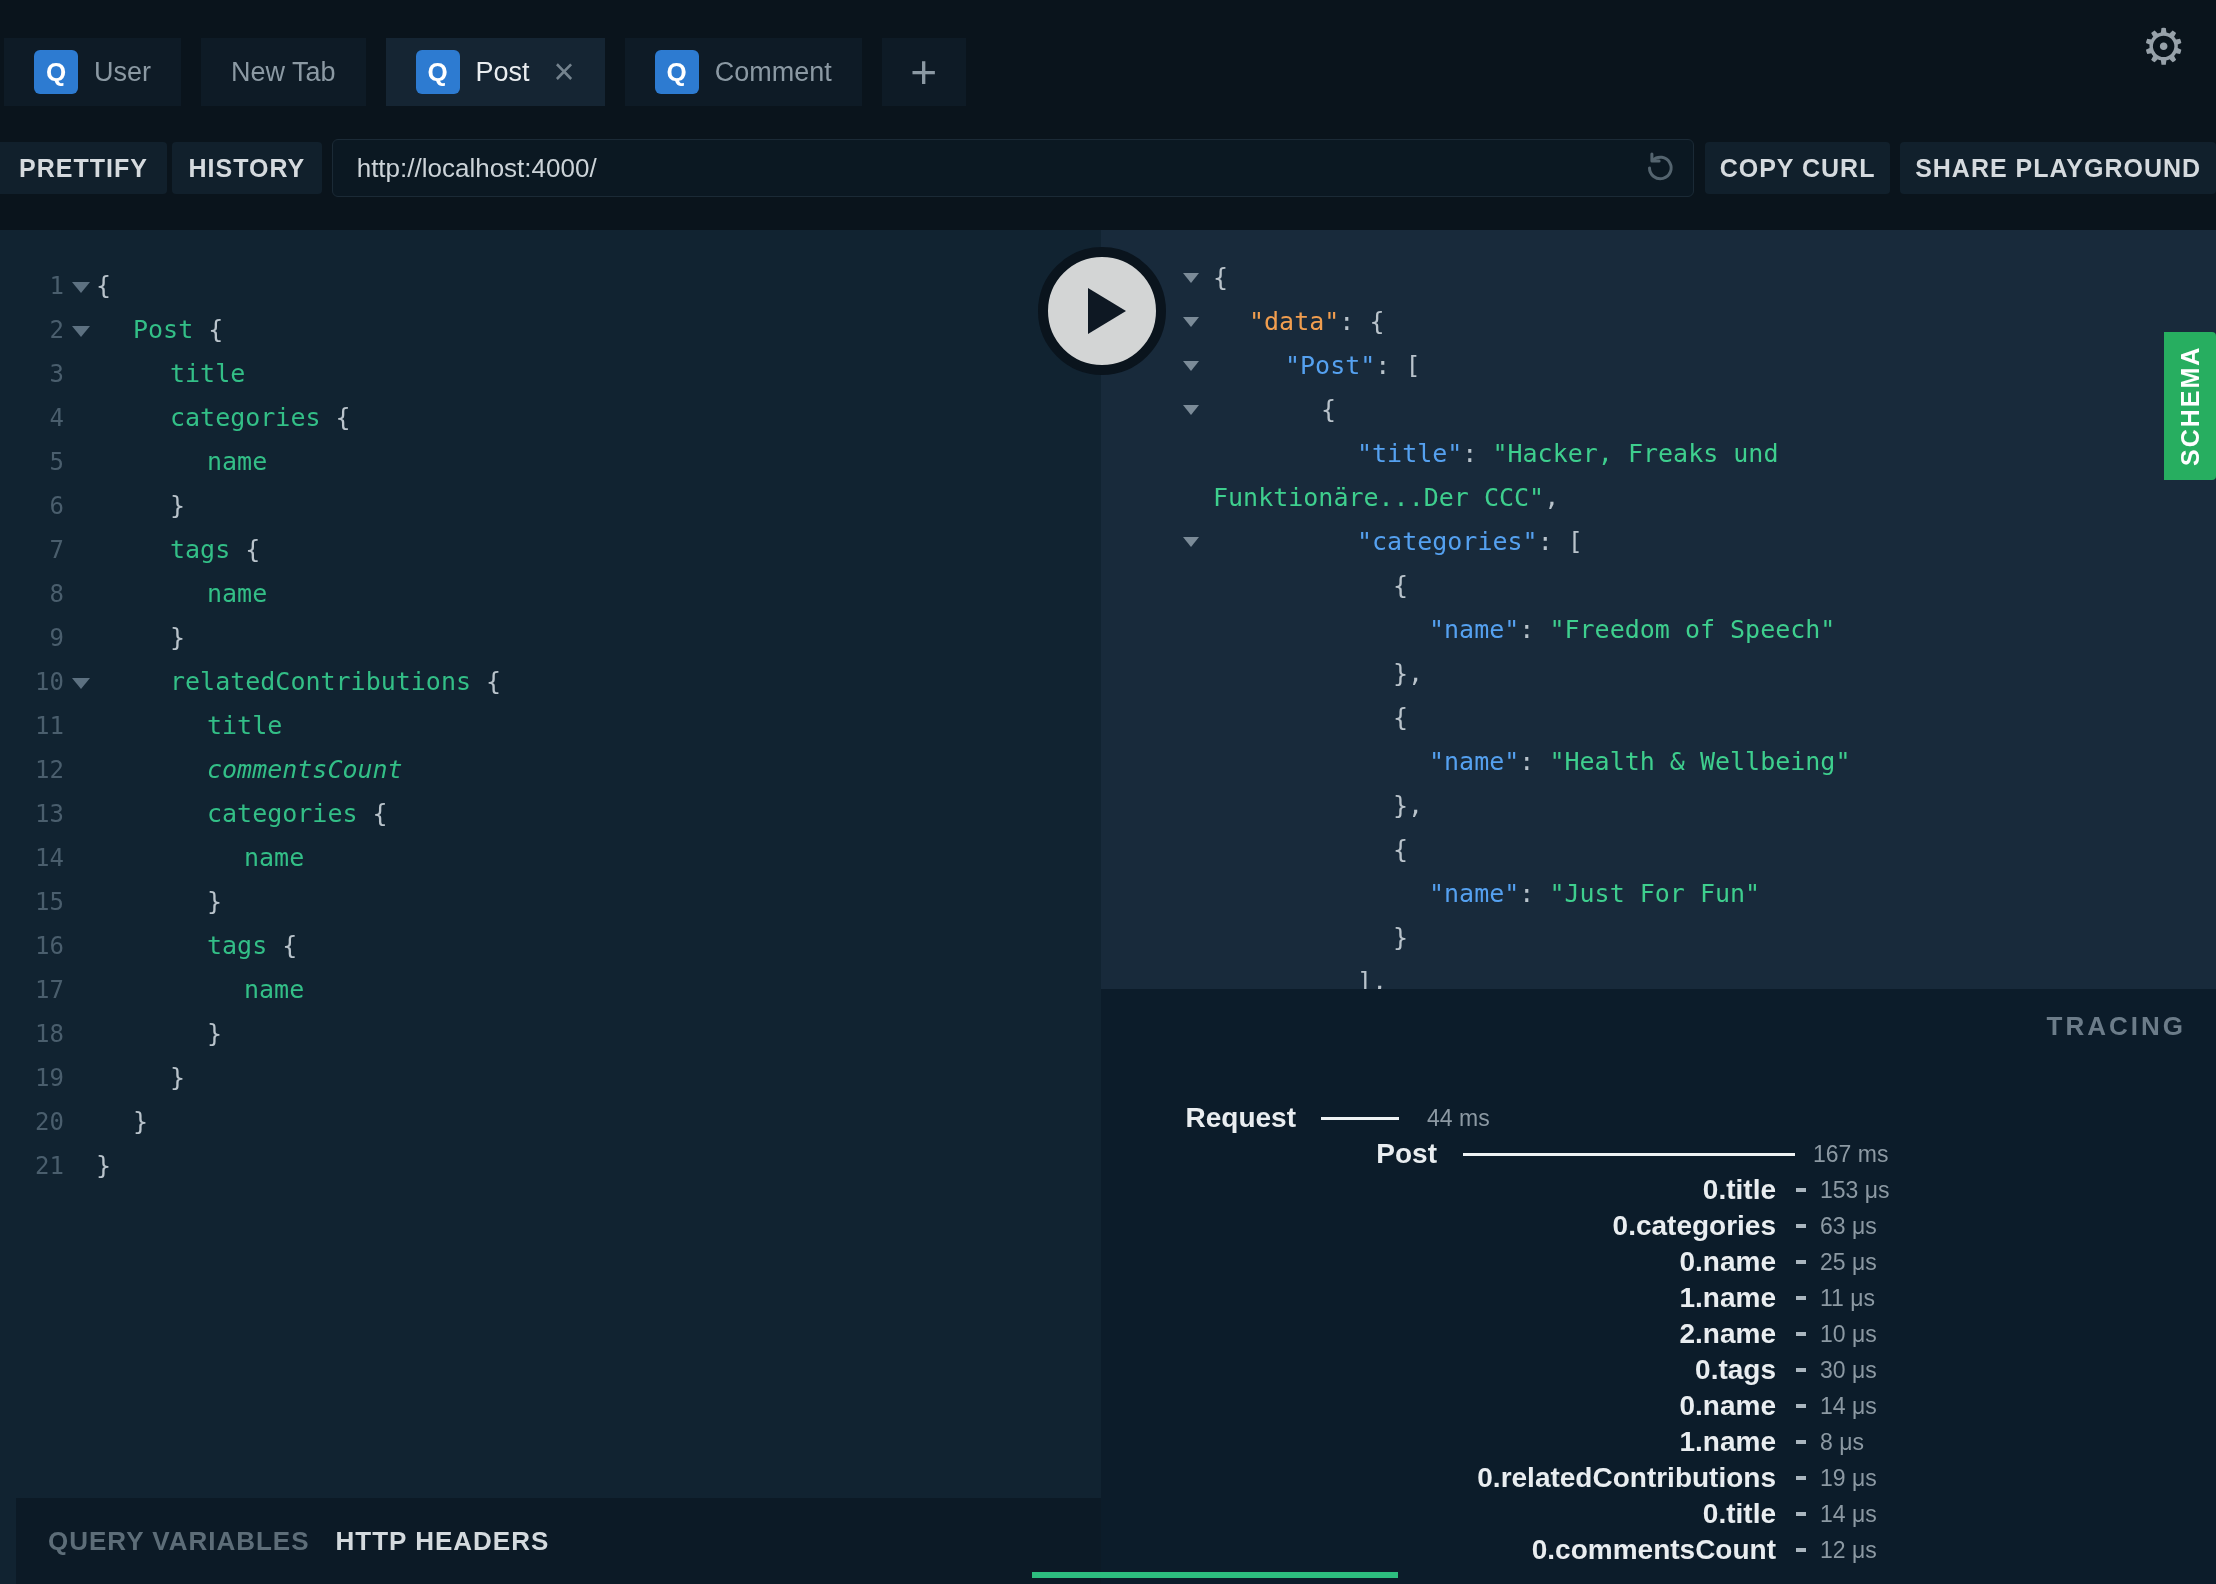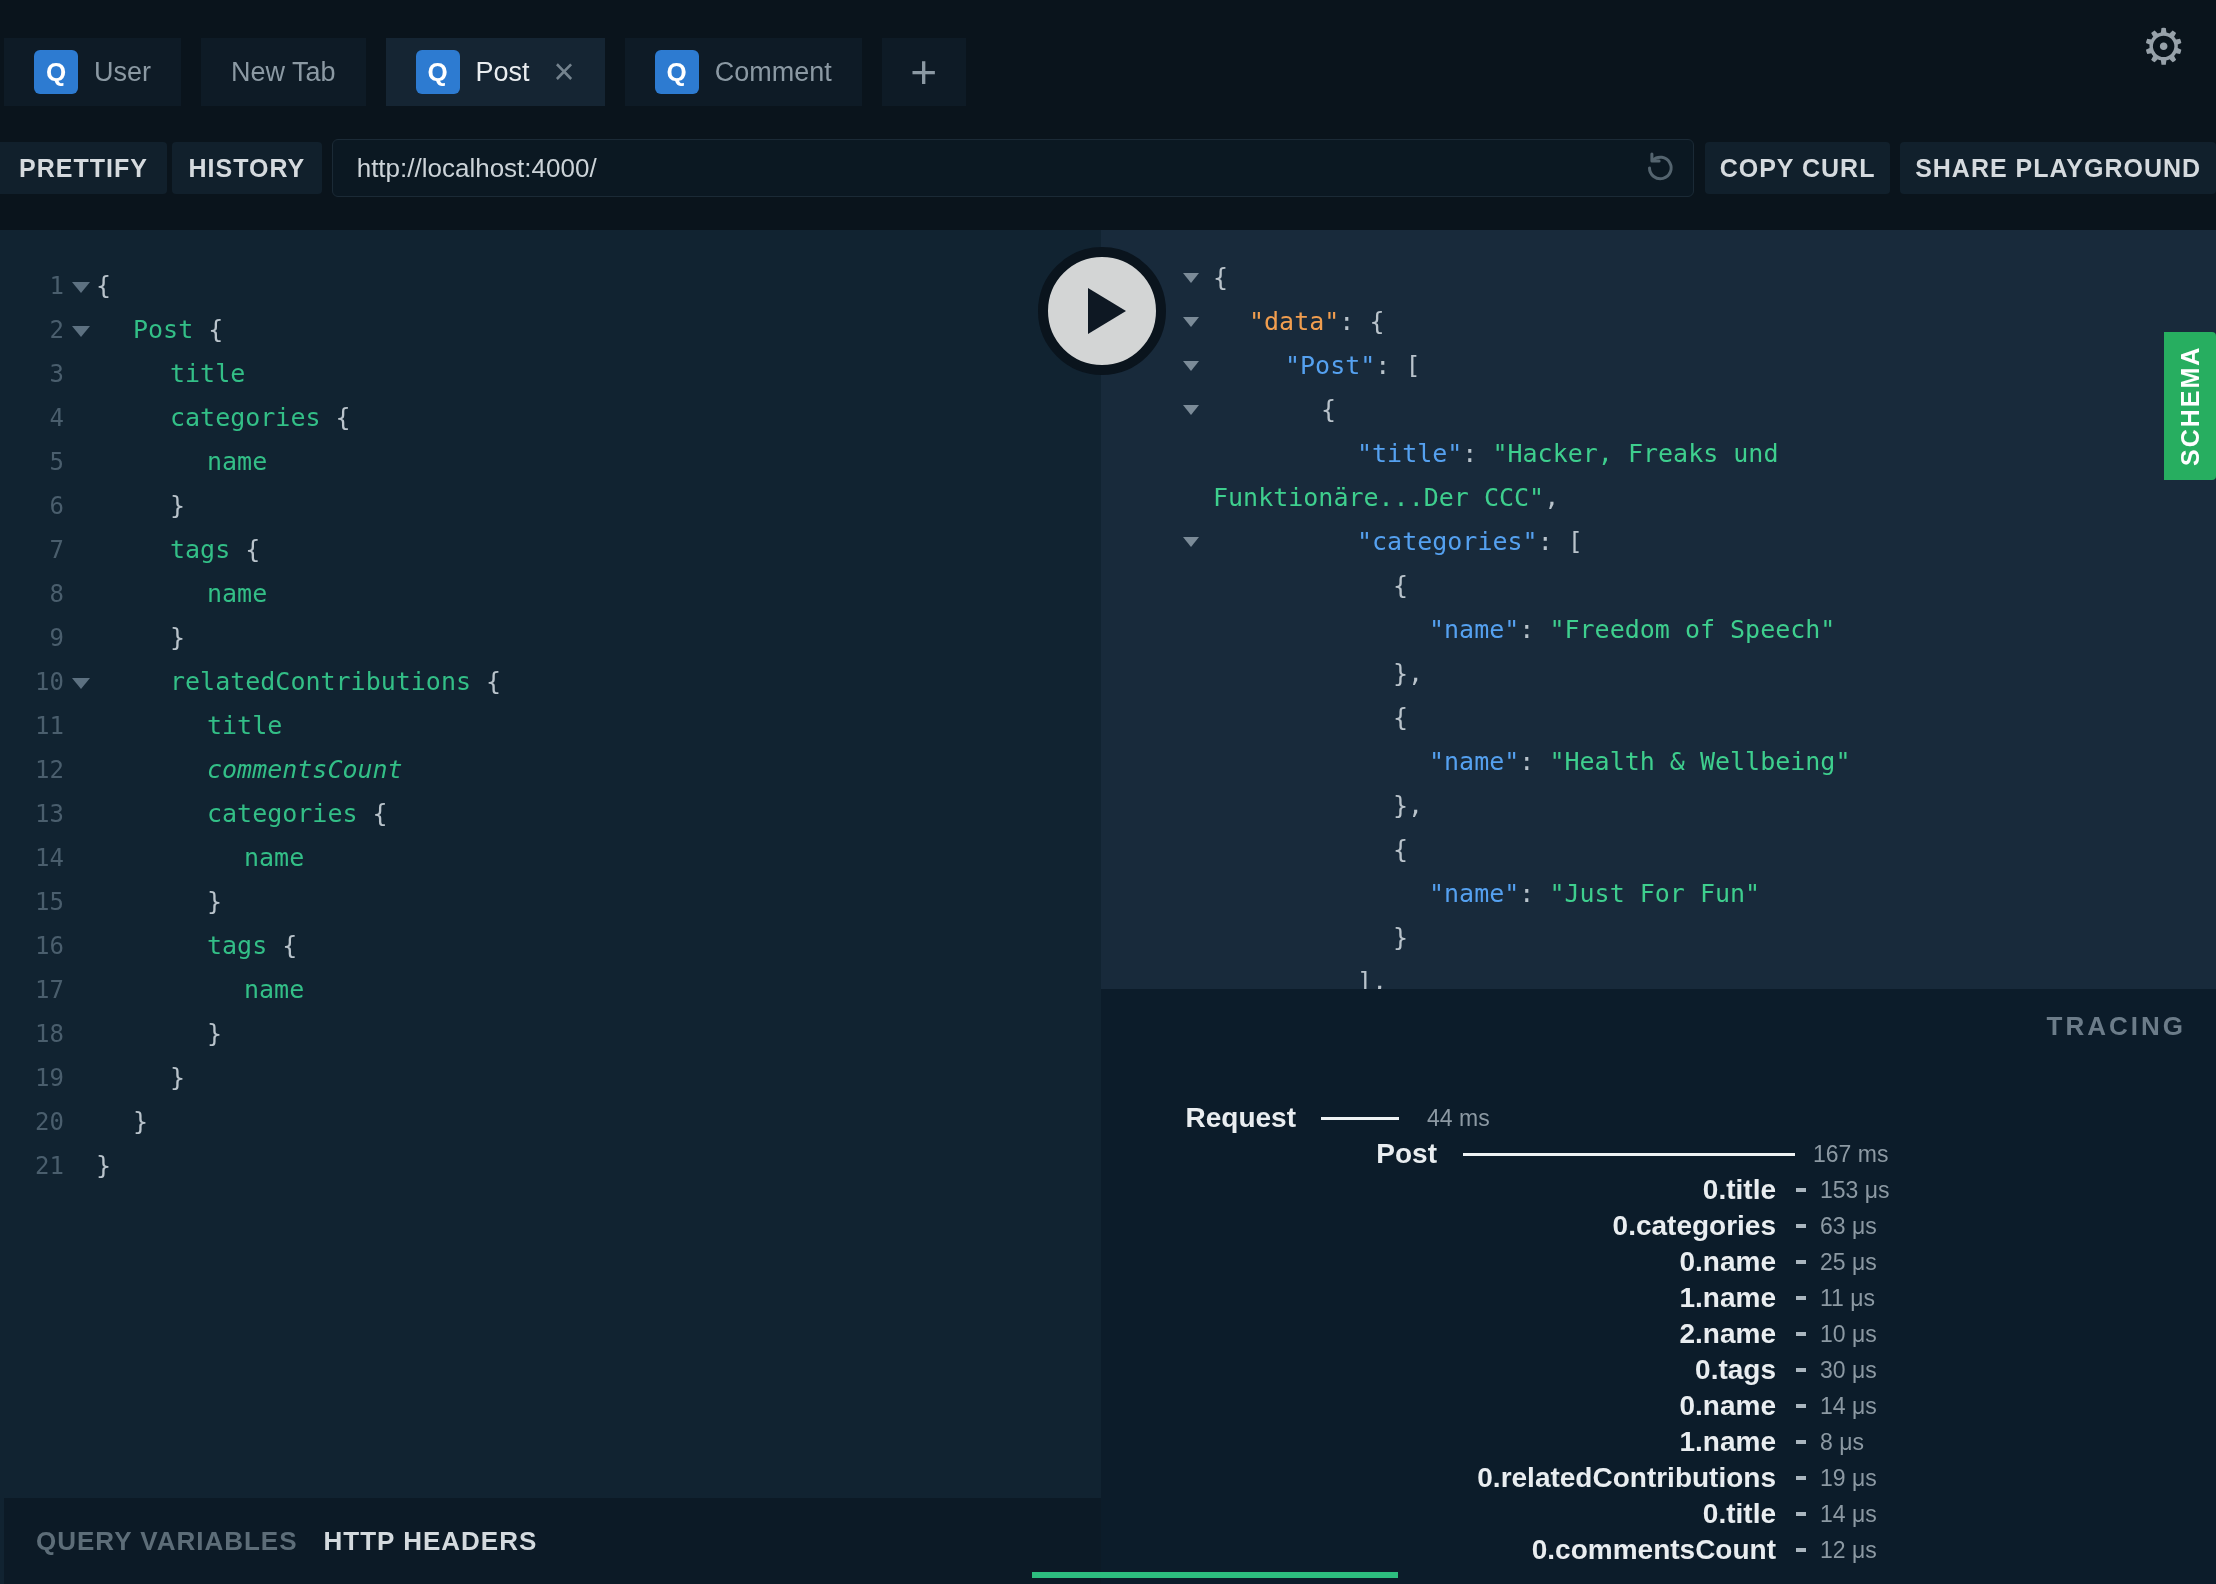--- a/index.html
+++ b/index.html
@@ -47,21 +47,21 @@
   .fold{width:32px;flex:none;position:relative}
   .fold.on::after{content:"";position:absolute;left:8px;top:18px;width:0;height:0;
     border-left:9px solid transparent;border-right:9px solid transparent;border-top:11px solid #5d7181}
   .code{white-space:pre}
   .tk-f{color:var(--field-green,#33bf87)}
   .tk-p{color:#b9c3cb}
   .tk-k{color:var(--key-blue,#55a1f0)}
   .tk-ko{color:var(--data-key-orange,#f19e4f)}
   .tk-s{color:var(--string-green,#3ecf8e)}
 
-  .editor-footer{position:absolute;left:4px;bottom:0;width:1101px;height:86px;background:#0c1a26;
+  .editor-footer{position:absolute;left:16px;bottom:0;width:1101px;height:86px;background:#0c1a26;
     display:flex;align-items:center;gap:26px;padding-left:32px}
   .qv{color:#5d6d78;font-weight:bold;font-size:26px;letter-spacing:1px;cursor:pointer}
   .hh{color:#d4dade;font-weight:bold;font-size:26px;letter-spacing:1px;cursor:pointer}
 
   .response-pane{position:absolute;left:1101px;top:0;width:1115px;height:759px;background:#182a3b;overflow:hidden}
   .response-lines{padding-top:26px;font-family:"DejaVu Sans Mono","Liberation Mono",monospace;
     font-size:25px;line-height:44px}
   .rl{position:relative;height:44px;white-space:pre}
   .rarrow{position:absolute;left:82px;top:17px;width:0;height:0;
     border-left:8px solid transparent;border-right:8px solid transparent;border-top:10px solid #7b8b98;cursor:pointer}

